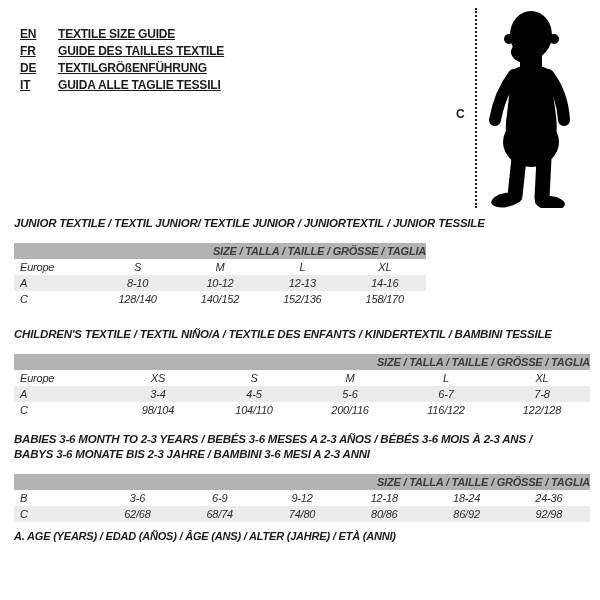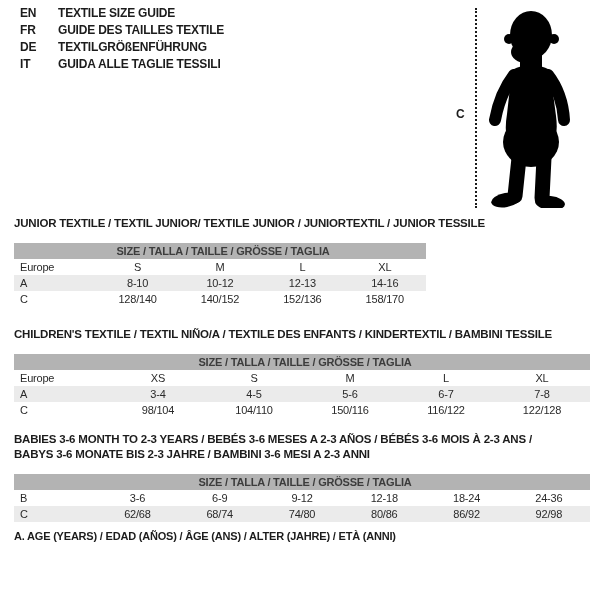--- a/index.html
+++ b/index.html
@@ -3,37 +3,37 @@
 <meta charset="utf-8">
 <style>
   html,body{margin:0;padding:0;}
   body{
     width:600px;height:600px;background:#ffffff;position:relative;
     font-family:"Liberation Sans","DejaVu Sans",sans-serif;
     color:#1c1c1c;overflow:hidden;
     -webkit-font-smoothing:antialiased;
   }
   
-  .lang-block{position:absolute;top:7px;left:20px;}
+  .lang-block{position:absolute;top:28px;left:20px;text-decoration:underline;}
   .lang-row{display:flex;margin-bottom:4px;font-size:12px;font-weight:bold;letter-spacing:-0.2px;line-height:13px;}
   .lang-code{width:38px;flex:0 0 38px;}
   .lang-label{white-space:nowrap;}
   
   .figure{position:absolute;top:4px;left:450px;width:146px;height:212px;}
   .measure-line{position:absolute;left:25px;top:4px;height:200px;width:0;border-left:2px dotted #1a1a1a;}
   .measure-label{position:absolute;left:6px;top:103px;font-size:12px;font-weight:bold;}
   .silhouette{position:absolute;left:32px;top:4px;}
   
-  .main{position:absolute;top:216px;left:14px;width:580px;}
+  .main{position:absolute;top:216px;left:14px;width:580px;font-style:italic;}
   .table-title{font-size:11.5px;font-weight:bold;letter-spacing:-0.2px;line-height:15px;}
   .table-title div{white-space:nowrap;}
   table.size-table{border-collapse:collapse;border-spacing:0;table-layout:fixed;margin-top:12px;}
   table.size-table th{
     background:#b3b3b3;color:#3c3c3c;font-size:11px;font-weight:bold;
-    text-align:center;padding:0 0 0 6px;height:16px;line-height:16px;letter-spacing:-0.2px;margin-left:23px;
+    text-align:right;padding:0 0 0 6px;height:16px;line-height:16px;letter-spacing:-0.2px;margin-left:23px;
   }
   table.size-table td{
     font-size:11px;height:16px;line-height:16px;padding:0;text-align:center;
     color:#2a2a2a;letter-spacing:-0.2px;white-space:nowrap;
   }
   table.size-table td:first-child{text-align:left;padding-left:6px;}
   table.size-table tbody tr:nth-child(even){background:#ebebeb;}
   .table-0{width:412px;}
   .table-1,.table-2{width:576px;}
   .gap-a{margin-top:20px;}   
@@ -148,21 +148,21 @@
             <td>3-4</td>
             <td>4-5</td>
             <td>5-6</td>
             <td>6-7</td>
             <td>7-8</td>
           </tr>
           <tr>
             <td>C</td>
             <td>98/104</td>
             <td>104/110</td>
-            <td>150/116</td>
+            <td>200/116</td>
             <td>116/122</td>
             <td>122/128</td>
           </tr>
         </tbody>
     </table>
   </div>
 
   <div class="table-block gap-b">
     <div class="table-title">
         <div>BABIES 3-6 MONTH TO 2-3 YEARS / BEBÉS 3-6 MESES A 2-3 AÑOS / BÉBÉS 3-6 MOIS À 2-3 ANS /</div>

